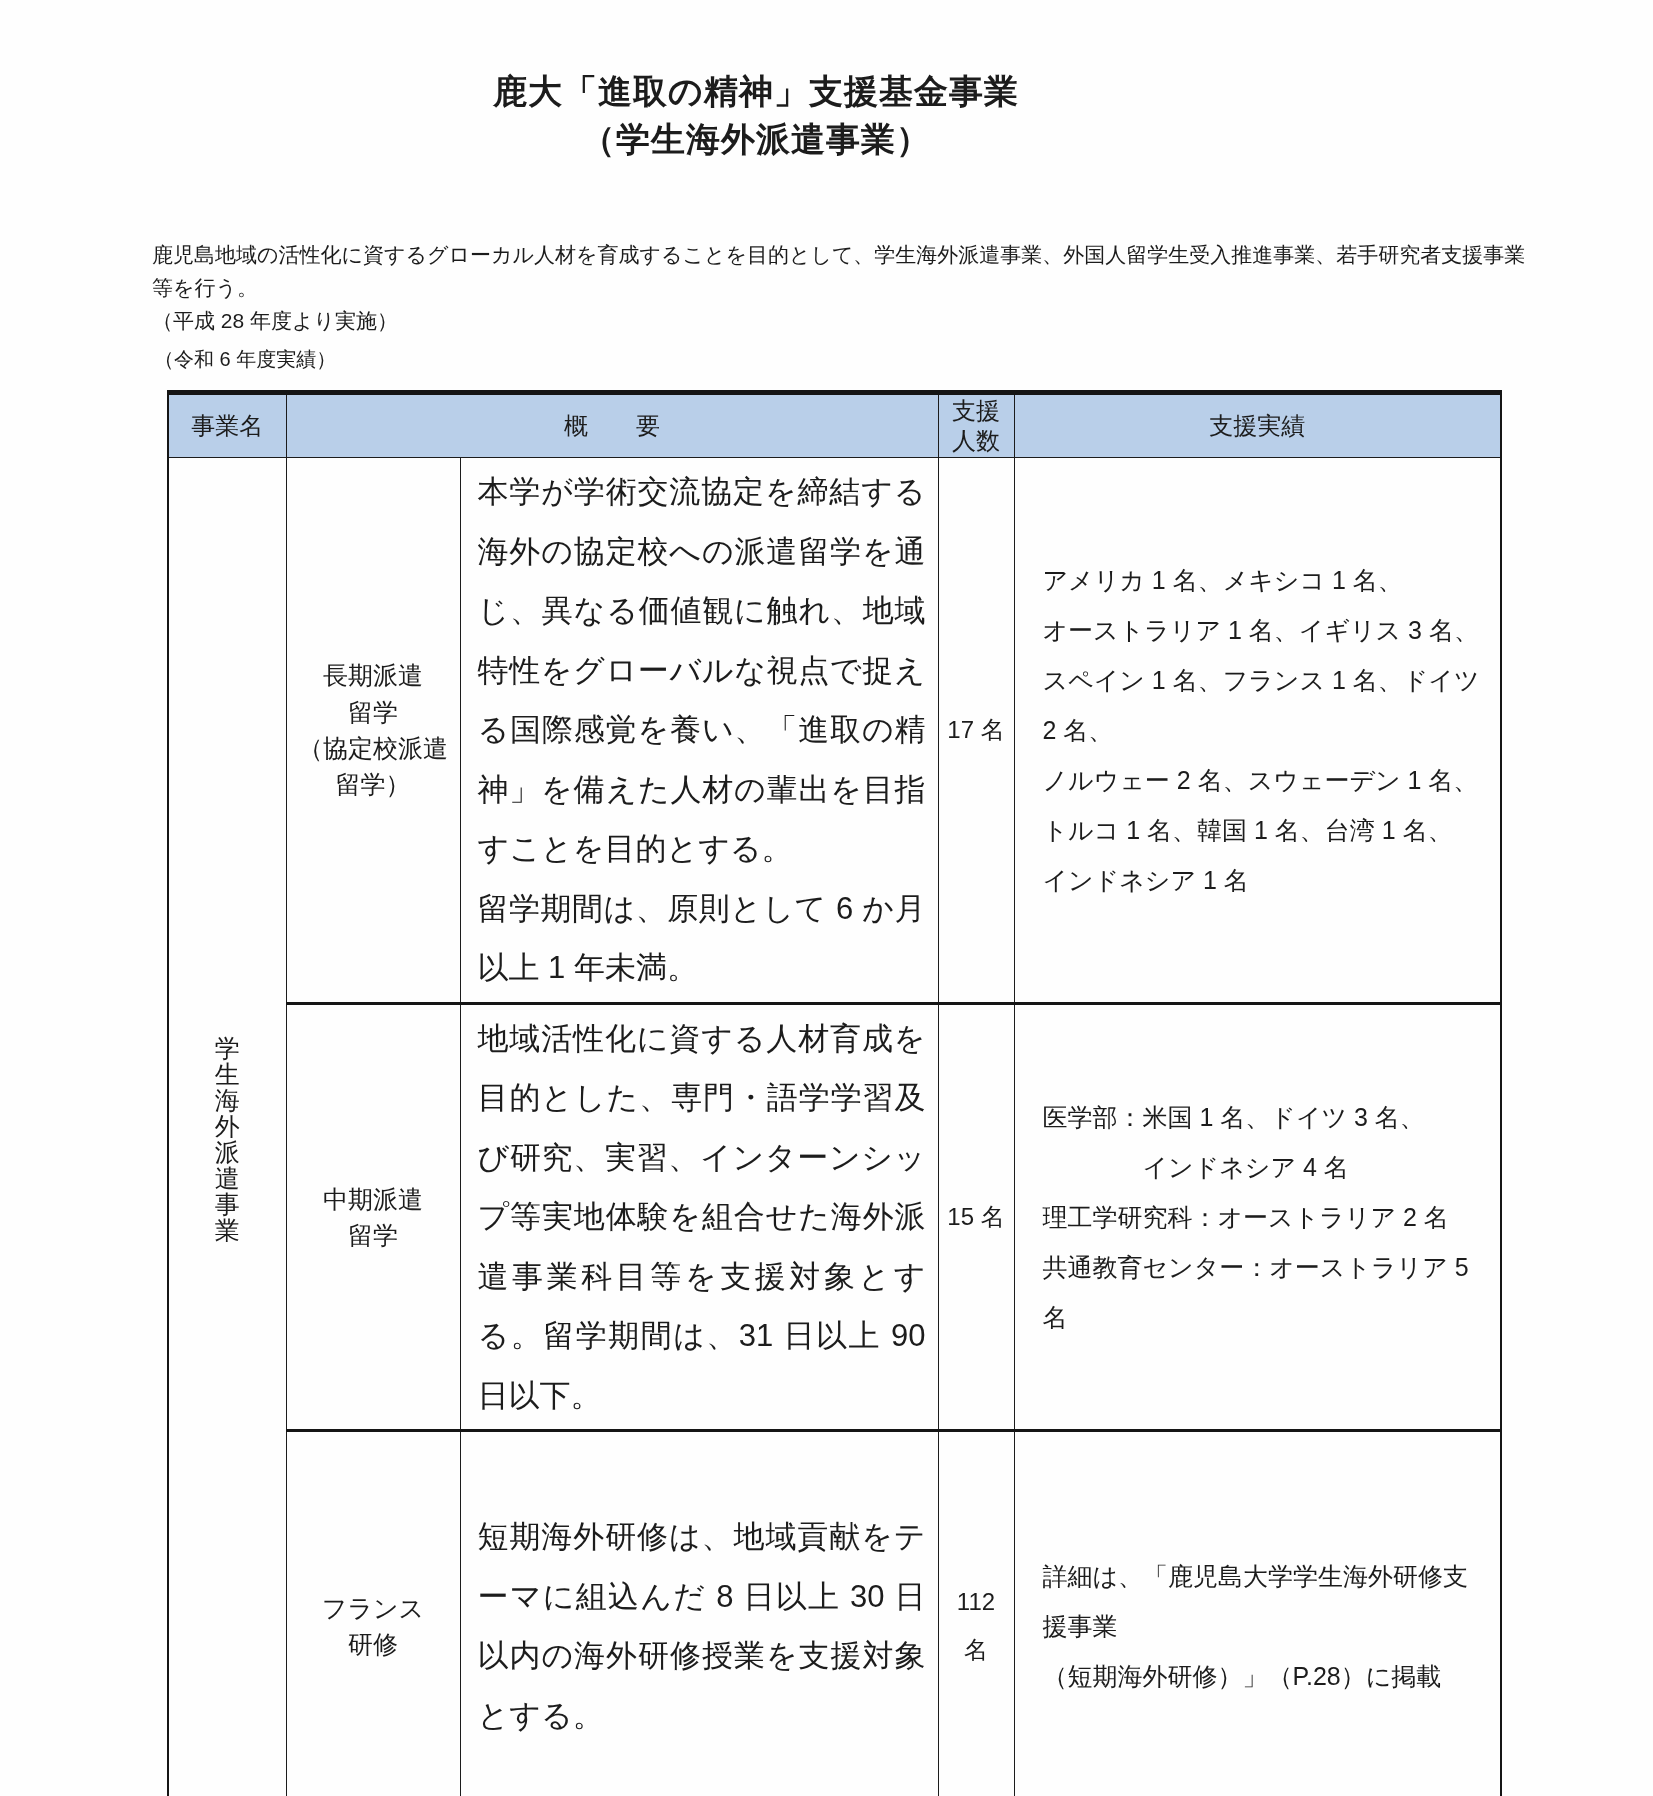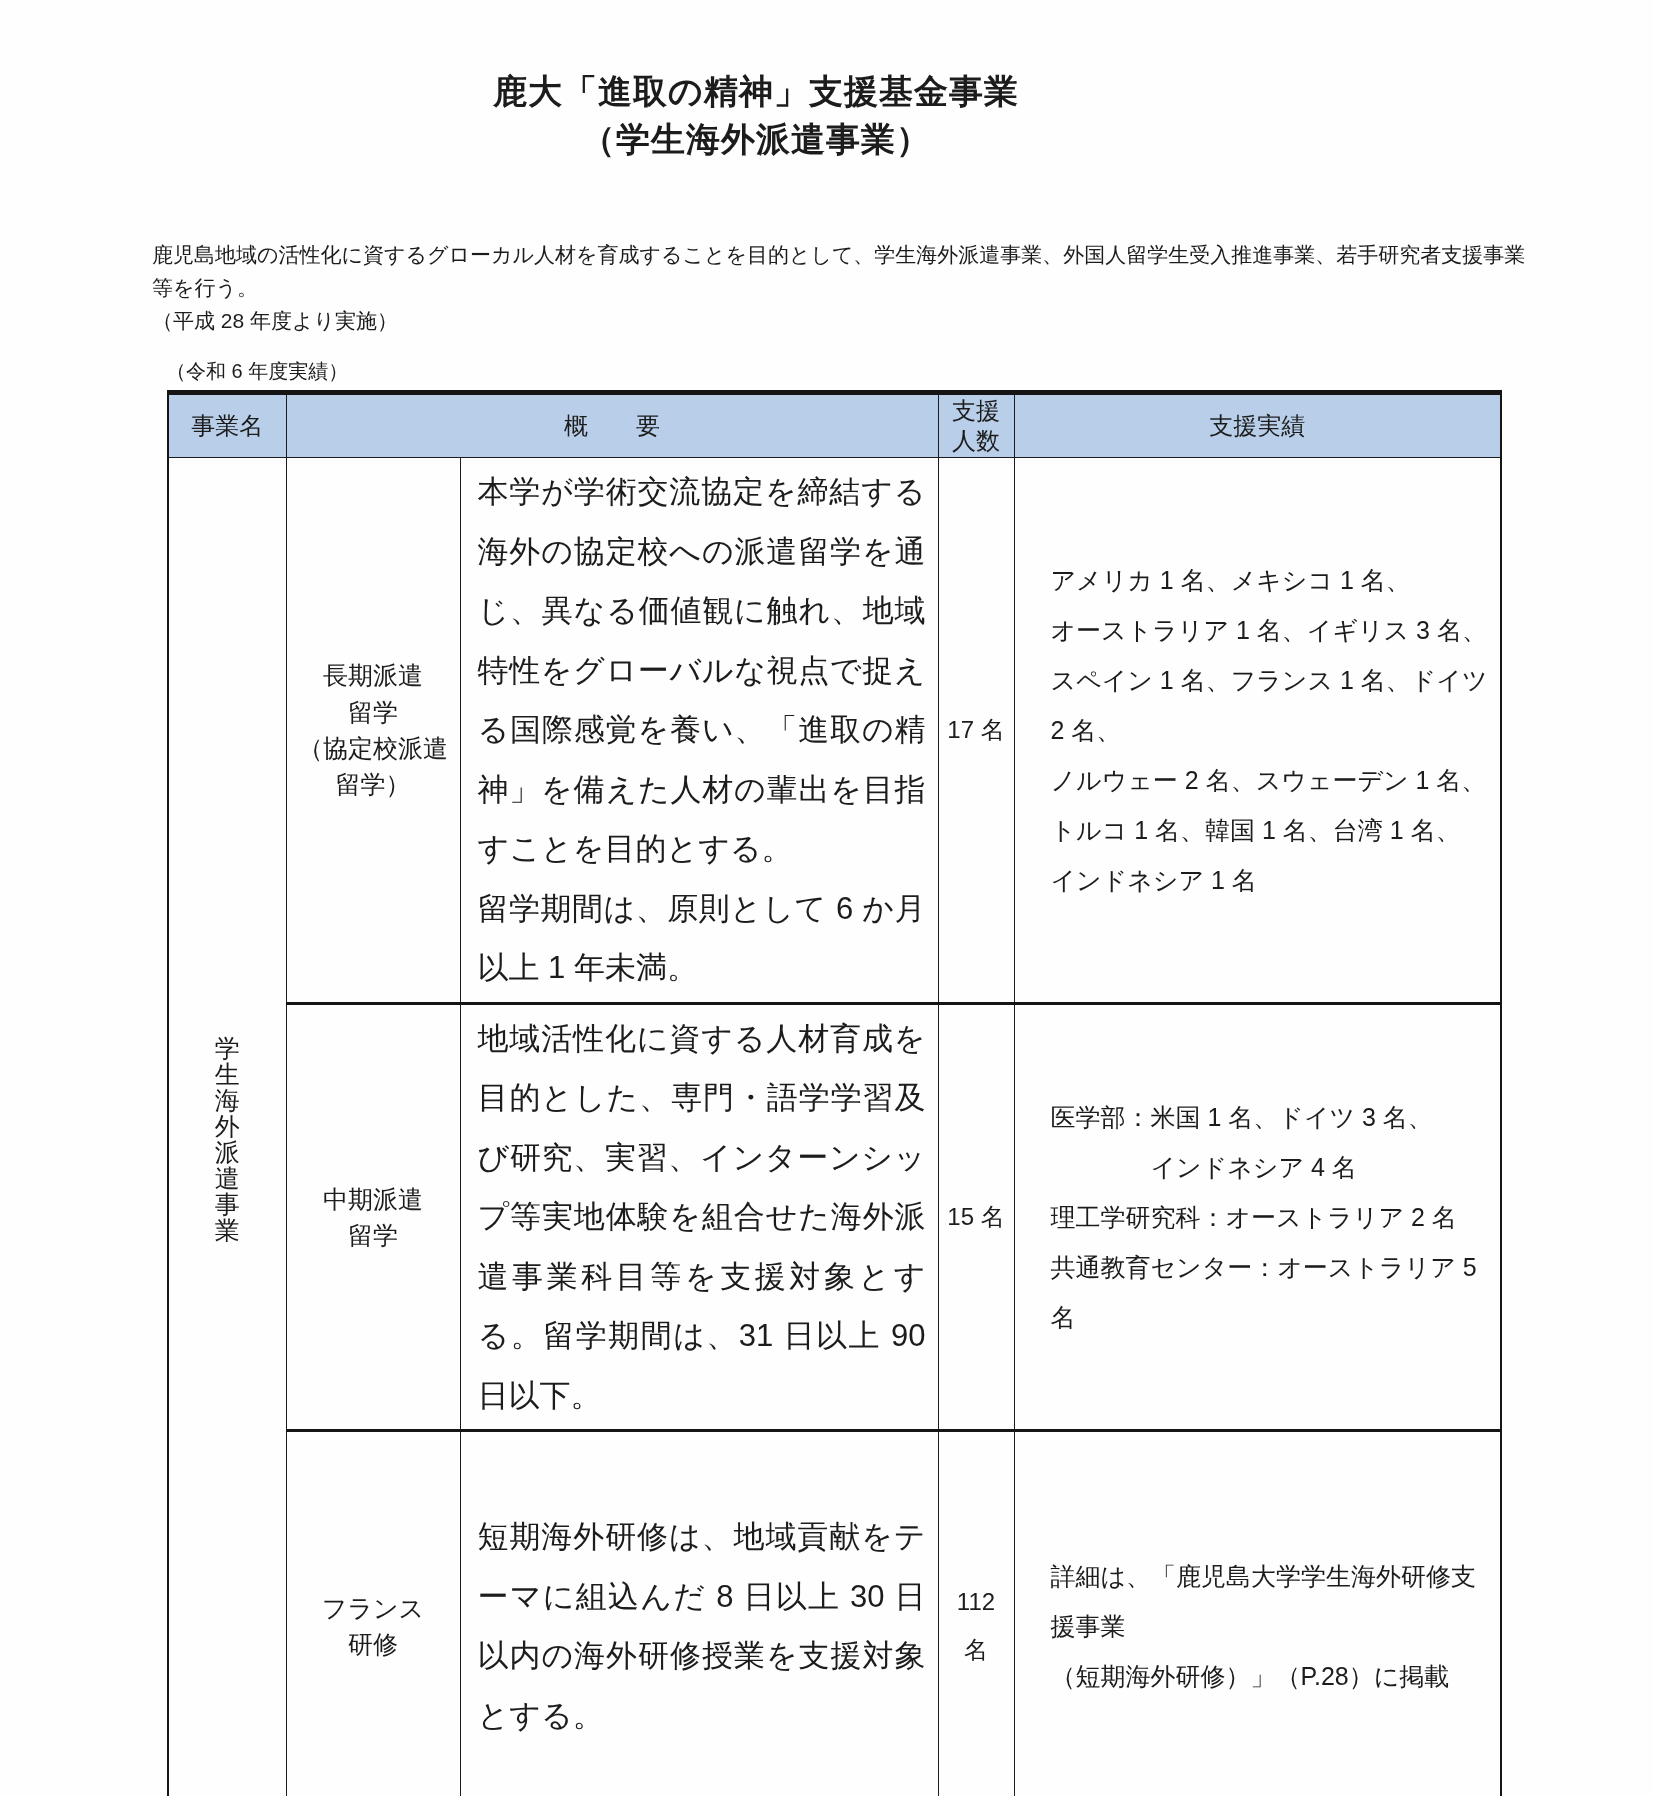--- a/index.html
+++ b/index.html
@@ -38,21 +38,21 @@
     width: 1385px;
     margin: 0;
     font-size: 21px;
     line-height: 1.58;
     white-space: pre-line;
   }
   .period {
     position: absolute;
     top: 342px;
     left: 150px;
-    margin: 16px;
+    margin: 4px;
     font-size: 20px;
   }
   table.support-table {
     position: absolute;
     top: 390px;
     left: 167px;
     width: 1333px;
     border-collapse: collapse;
     table-layout: fixed;
     font-size: 25px;
@@ -106,21 +106,21 @@
     text-align: center;
     white-space: pre-line;
     line-height: 2.0;
     font-size: 24px;
     padding: 0 2px;
   }
   .results-cell {
     text-align: left;
     white-space: pre-line;
     line-height: 2.0;
-    padding: 6px 10px 6px 36px;
+    padding: 6px 10px 6px 28px;
     font-size: 25px;
   }
 </style>
 </head>
 <body>
 
 <div class="page">
 
   <div class="title">
     <div>鹿大「進取の精神」支援基金事業</div>

